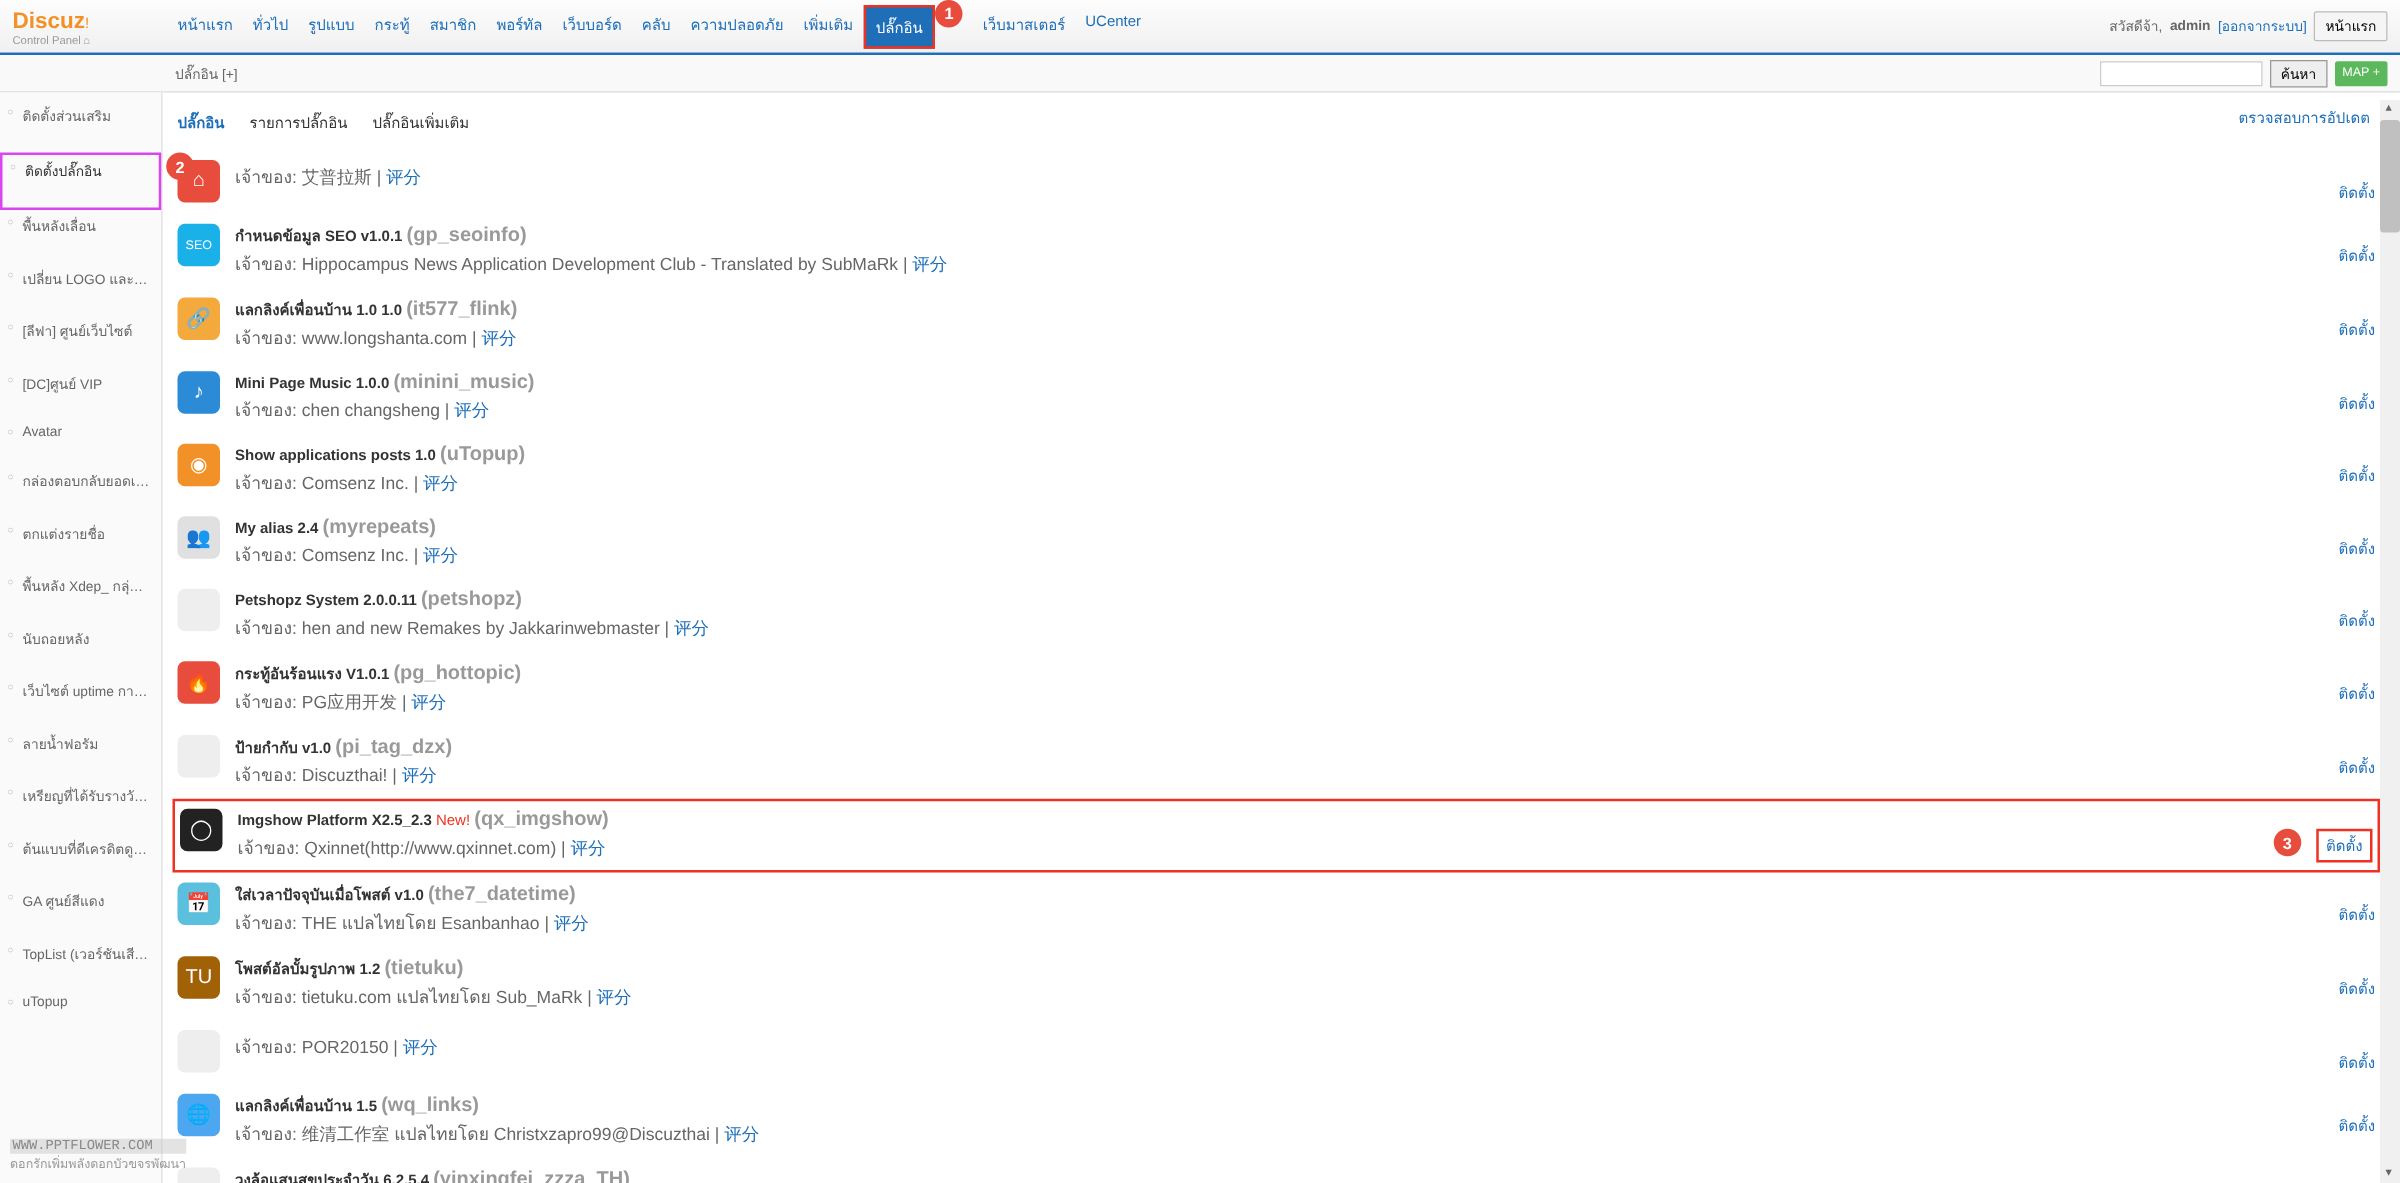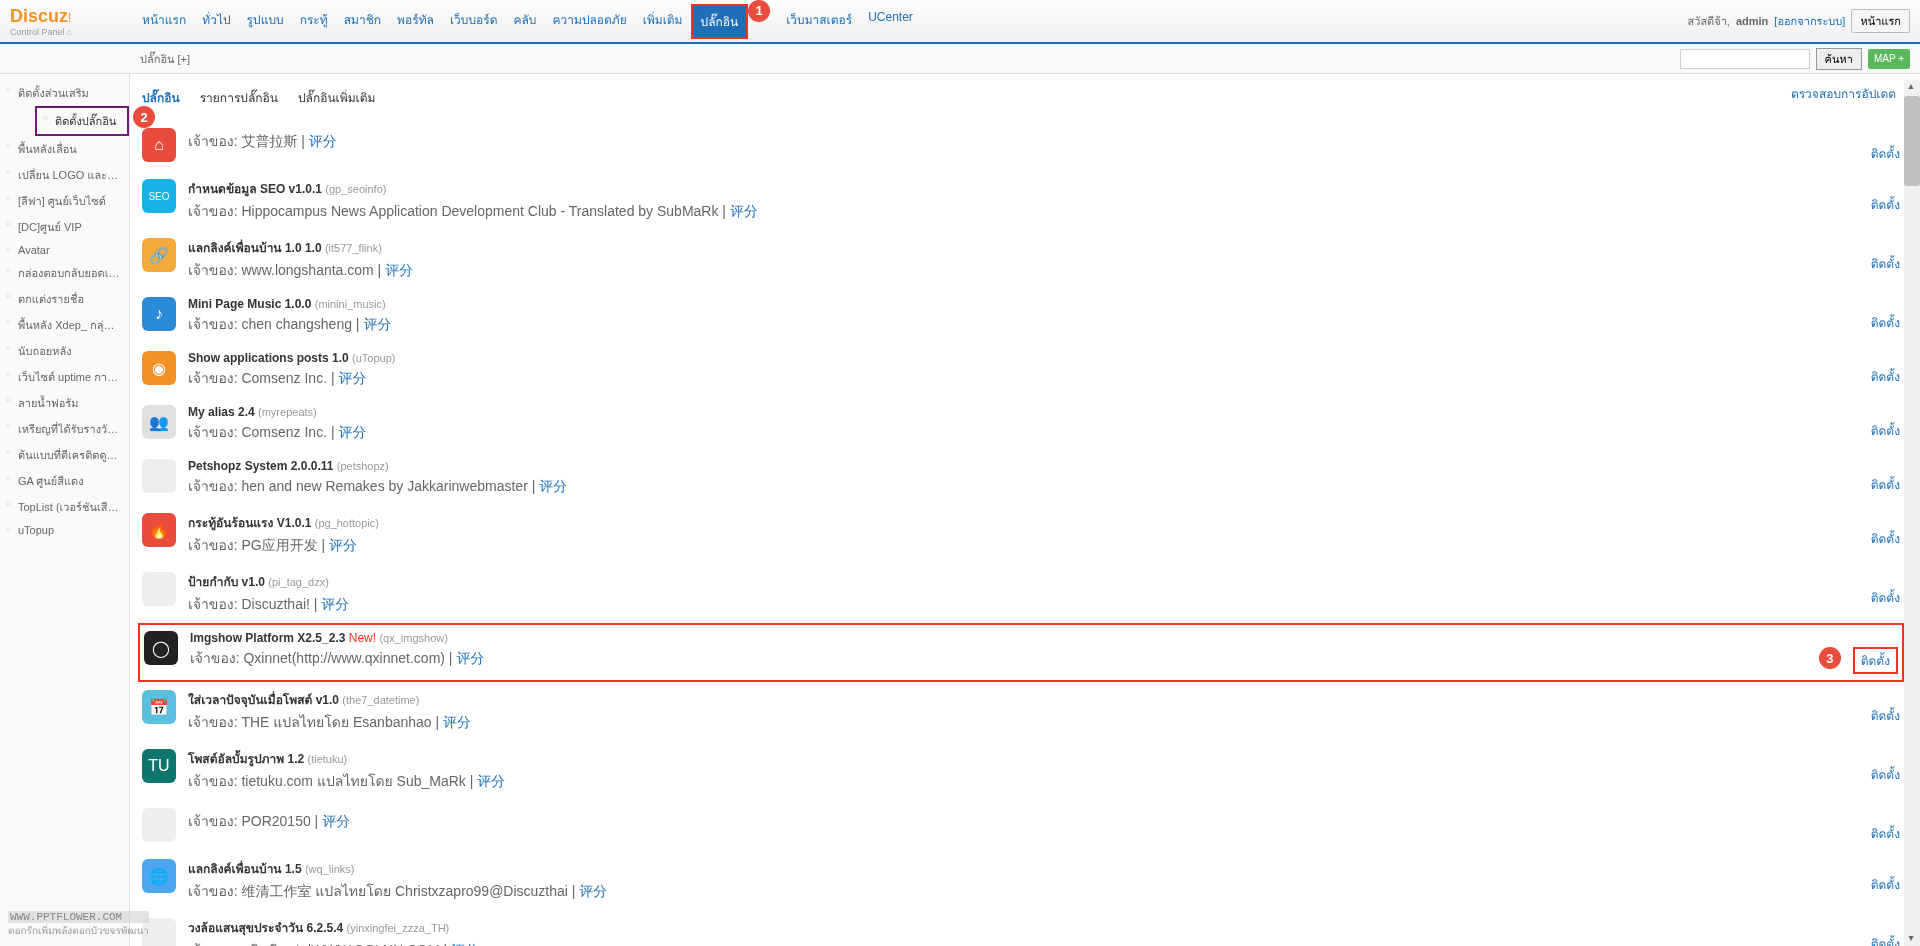--- a/index.html
+++ b/index.html
@@ -16,36 +16,36 @@
 .user-area a { color: #1e6fb7; text-decoration: none; }
 .btn-home { border: 1px solid #bbb; background: #f5f5f5; padding: 2px 8px; border-radius: 2px; cursor: pointer; font-size: 11px; }
 .sub-header { height: 30px; background: #f9f9f9; border-bottom: 1px solid #ddd; display: flex; align-items: center; padding: 0 10px 0 140px; }
 .sub-left { font-size: 11px; color: #666; }
 .sub-right { margin-left: auto; display: flex; gap: 6px; align-items: center; }
 .search-input { width: 130px; height: 20px; border: 1px solid #ccc; padding: 0 4px; font-size: 11px; }
 .search-btn { height: 22px; padding: 0 8px; border: 1px solid #999; background: #eee; cursor: pointer; font-size: 11px; }
 .map-btn { height: 20px; background: #5cb85c; color: #fff; border: none; padding: 0 6px; font-size: 10px; cursor: pointer; border-radius: 2px; }
 .layout { display: flex; }
 .sidebar { width: 130px; background: #fafafa; border-right: 1px solid #e0e0e0; padding: 6px 0; min-height: 700px; }
-.sidebar-item { padding: 4px 8px 4px 18px; font-size: 11px; color: #666; cursor: pointer; position: relative; white-space: nowrap; overflow: hidden; text-overflow: ellipsis; }
+.sidebar-item { padding: 4px 8px 20px 18px; font-size: 11px; color: #666; cursor: pointer; position: relative; white-space: nowrap; overflow: hidden; text-overflow: ellipsis; }
 .sidebar-item::before { content: '○'; position: absolute; left: 6px; font-size: 8px; color: #bbb; top: 5px; }
-.sidebar-item.active { border: 2px solid #701a75; color: #333; margin-left: 35px; }
+.sidebar-item.active { border: 2px solid #d946ef; color: #333; }
 .content { flex: 1; padding: 10px 20px 10px 12px; position: relative; }
 .tabs { display: flex; gap: 20px; border-bottom: 1px solid transparent; margin-bottom: 8px; }
 .tabs a { color: #333; text-decoration: none; padding: 4px 0; font-size: 12px; }
 .tabs a.active { color: #1e6fb7; font-weight: bold; }
 .check-update { position: absolute; right: 24px; top: 10px; color: #1e6fb7; font-size: 12px; cursor: pointer; }
 .plugin-list { }
 .plugin-row { display: flex; align-items: flex-start; padding: 8px 0; gap: 12px; position: relative; }
 .plugin-row.highlighted { border: 2px solid #e32; margin: 0 -4px; padding: 6px 4px; }
 .plugin-icon { width: 34px; height: 34px; border-radius: 6px; display: flex; align-items: center; justify-content: center; color: #fff; font-size: 16px; flex-shrink: 0; }
 .plugin-info { flex: 1; }
 .plugin-title { font-size: 12px; font-weight: bold; color: #333; }
 .plugin-title .new { color: #e32; font-weight: normal; }
-.plugin-title .sub { color: #999; font-weight: normal; font-size: 11px; }
+.plugin-title .sub { color: #999; font-weight: bold; font-size: 16px; }
 .plugin-owner { font-size: 14px; color: #666; margin-top: 2px; }
 .plugin-owner a { color: #1e6fb7; text-decoration: none; }
 .install-link { color: #1e6fb7; font-size: 12px; cursor: pointer; margin-top: 16px; white-space: nowrap; }
 .install-link.boxed { border: 2px solid #e32; padding: 2px 6px; }
 .more-link { color: #1e6fb7; font-size: 12px; cursor: pointer; margin-top: 10px; display: inline-block; }
 .badge { position: absolute; width: 22px; height: 22px; border-radius: 50%; background: #e74c3c; color: #fff; font-weight: bold; display: flex; align-items: center; justify-content: center; font-size: 13px; z-index: 10; }
 .watermark { position: absolute; bottom: 8px; left: 8px; font-size: 11px; color: #888; font-family: Liberation Mono, monospace; }
 .watermark .wm1 { background: rgba(200,200,200,0.5); padding: 0 2px; }
 .watermark .wm2 { font-size: 10px; color: #999; }
 .scrollbar { position: fixed; right: 0; top: 80px; bottom: 0; width: 16px; background: #f0f0f0; }
@@ -209,21 +209,21 @@
         </div>
         <div class="plugin-row">
           <div class="plugin-icon" style="background: rgb(91, 192, 222); font-size: 16px;">📅</div>
           <div class="plugin-info">
             <div class="plugin-title">ใส่เวลาปัจจุบันเมื่อโพสต์ v1.0 <span class="sub">(the7_datetime)</span></div>
             <div class="plugin-owner">เจ้าของ: THE แปลไทยโดย Esanbanhao | <a href="#">评分</a></div>
           </div>
           <div class="install-link">ติดตั้ง</div>
         </div>
         <div class="plugin-row">
-          <div class="plugin-icon" style="background: #0f766e; font-size: 16px;">TU</div>
+          <div class="plugin-icon" style="background: #a16207; font-size: 16px;">TU</div>
           <div class="plugin-info">
             <div class="plugin-title">โพสต์อัลบั้มรูปภาพ 1.2 <span class="sub">(tietuku)</span></div>
             <div class="plugin-owner">เจ้าของ: tietuku.com แปลไทยโดย Sub_MaRk | <a href="#">评分</a></div>
           </div>
           <div class="install-link">ติดตั้ง</div>
         </div>
         <div class="plugin-row">
           <div class="plugin-icon" style="background: rgb(238, 238, 238); font-size: 16px;"></div>
           <div class="plugin-info">
             <div class="plugin-owner">เจ้าของ: POR20150 | <a href="#">评分</a></div>

